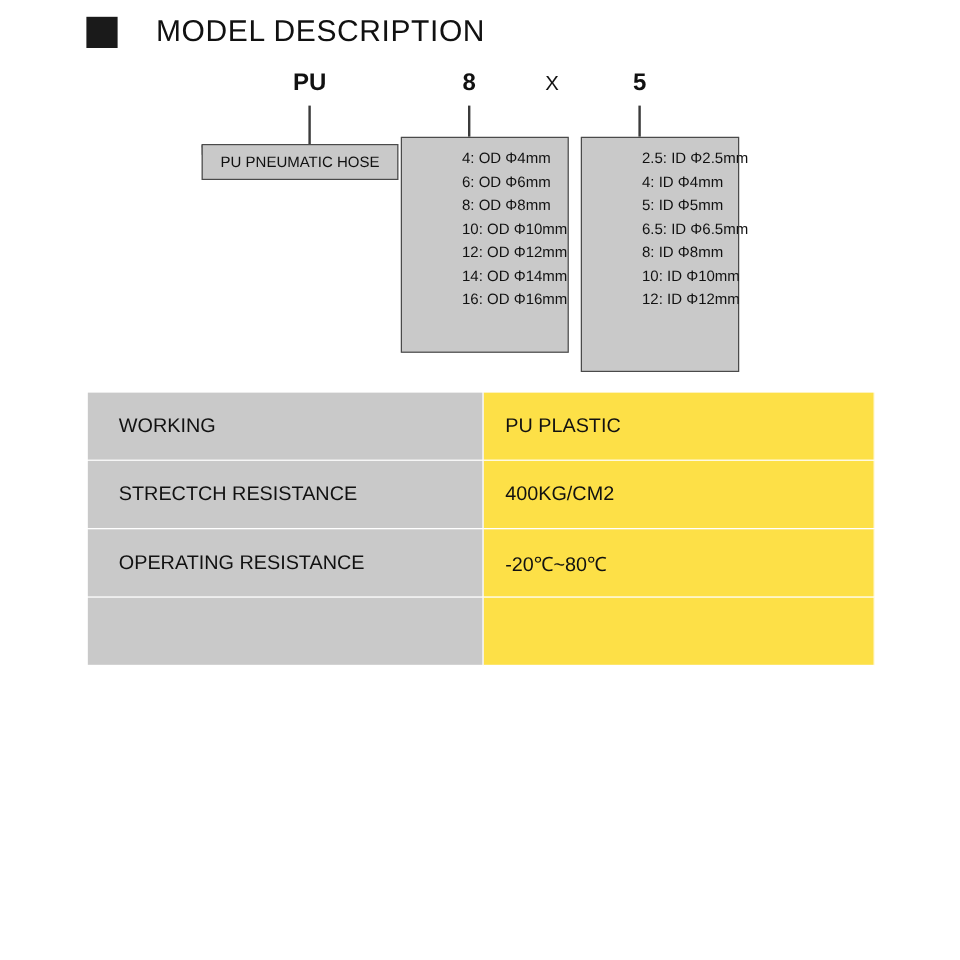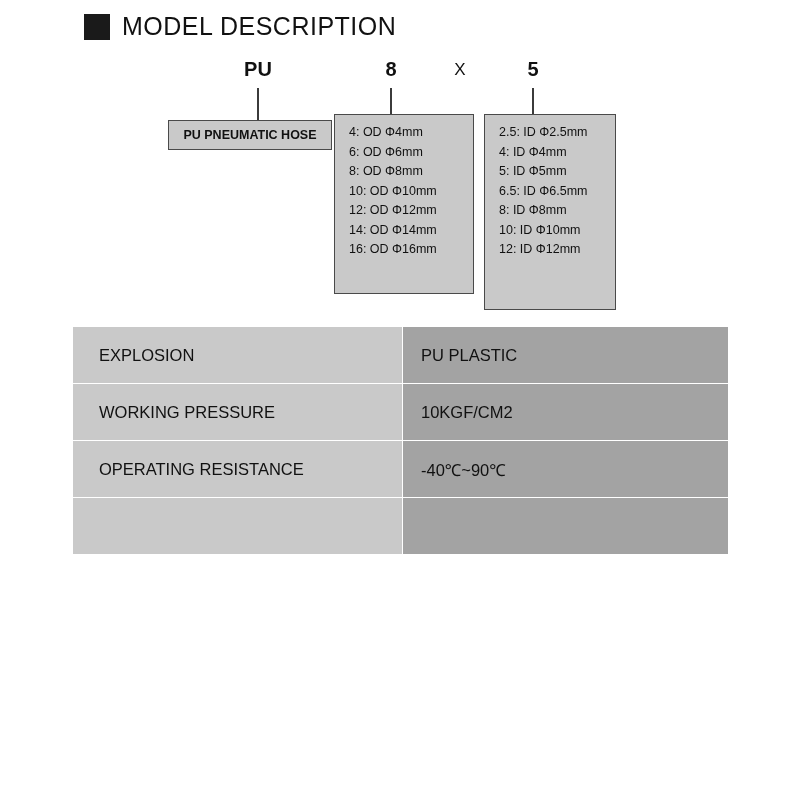--- a/index.html
+++ b/index.html
@@ -16,22 +16,21 @@
     position: relative;
   }
 
   
   .title-row {
     position: absolute;
     left: 72px;
     top: 12px;
     display: flex;
     align-items: center;
-    gap: 12px;
-    margin-left: 12px;
+    gap: 32px;
   }
   .title-square {
     width: 26px;
     height: 26px;
     background: #1a1a1a;
   }
   .title-text {
     font-size: 25px;
     letter-spacing: 0.5px;
     color: #111;
@@ -66,31 +65,32 @@
     position: absolute;
     border: 1.5px solid #4a4a4a;
     background: #c9c9c9;
     box-sizing: border-box;
   }
   .box.label-box {
     display: flex;
     align-items: center;
     justify-content: center;
     font-size: 12.5px;
-    font-weight: bold;
+    font-weight: normal;
     color: #111;
   }
   .box.list-box {
     padding: 8px 0 6px 14px;
     font-size: 12.5px;
     line-height: 19.5px;
     color: #111;
   }
   .box.list-box .li {
     white-space: nowrap;
+    margin-left: 36px;
   }
 
   
   .spec-table {
     position: absolute;
     left: 72px;
     top: 326px;
     width: 656px;
     border-collapse: collapse;
     table-layout: fixed;
@@ -98,21 +98,21 @@
   .spec-table td {
     border: 1px solid #ffffff;
     height: 56px;
     background: #c9c9c9;
     font-size: 16.5px;
     color: #111;
     padding: 0 0 0 26px;
     vertical-align: middle;
   }
   .spec-table td.val {
-    background: #a3a3a3;
+    background: #fde047;
     padding-left: 18px;
   }
   .spec-table col.c1 { width: 330px; }
   .spec-table col.c2 { width: 326px; }
 </style>
 </head>
 <body>
 
 <div class="title-row">
   <div class="title-square"></div>
@@ -156,29 +156,29 @@
   <div class="li">12: ID Φ12mm</div>
 </div>
 
 <table class="spec-table">
   <colgroup>
       <col class="c1">
       <col class="c2">
     </colgroup>
   <tbody>
     <tr>
-      <td>EXPLOSION</td>
+      <td>WORKING</td>
       <td class="val">PU PLASTIC</td>
     </tr>
     <tr>
-      <td>WORKING PRESSURE</td>
-      <td class="val">10KGF/CM2</td>
+      <td>STRECTCH RESISTANCE</td>
+      <td class="val">400KG/CM2</td>
     </tr>
     <tr>
       <td>OPERATING RESISTANCE</td>
-      <td class="val">-40℃~90℃</td>
+      <td class="val">-20℃~80℃</td>
     </tr>
     <tr>
       <td></td>
       <td class="val"></td>
     </tr>
   </tbody>
 </table>
 
 </body></html>

